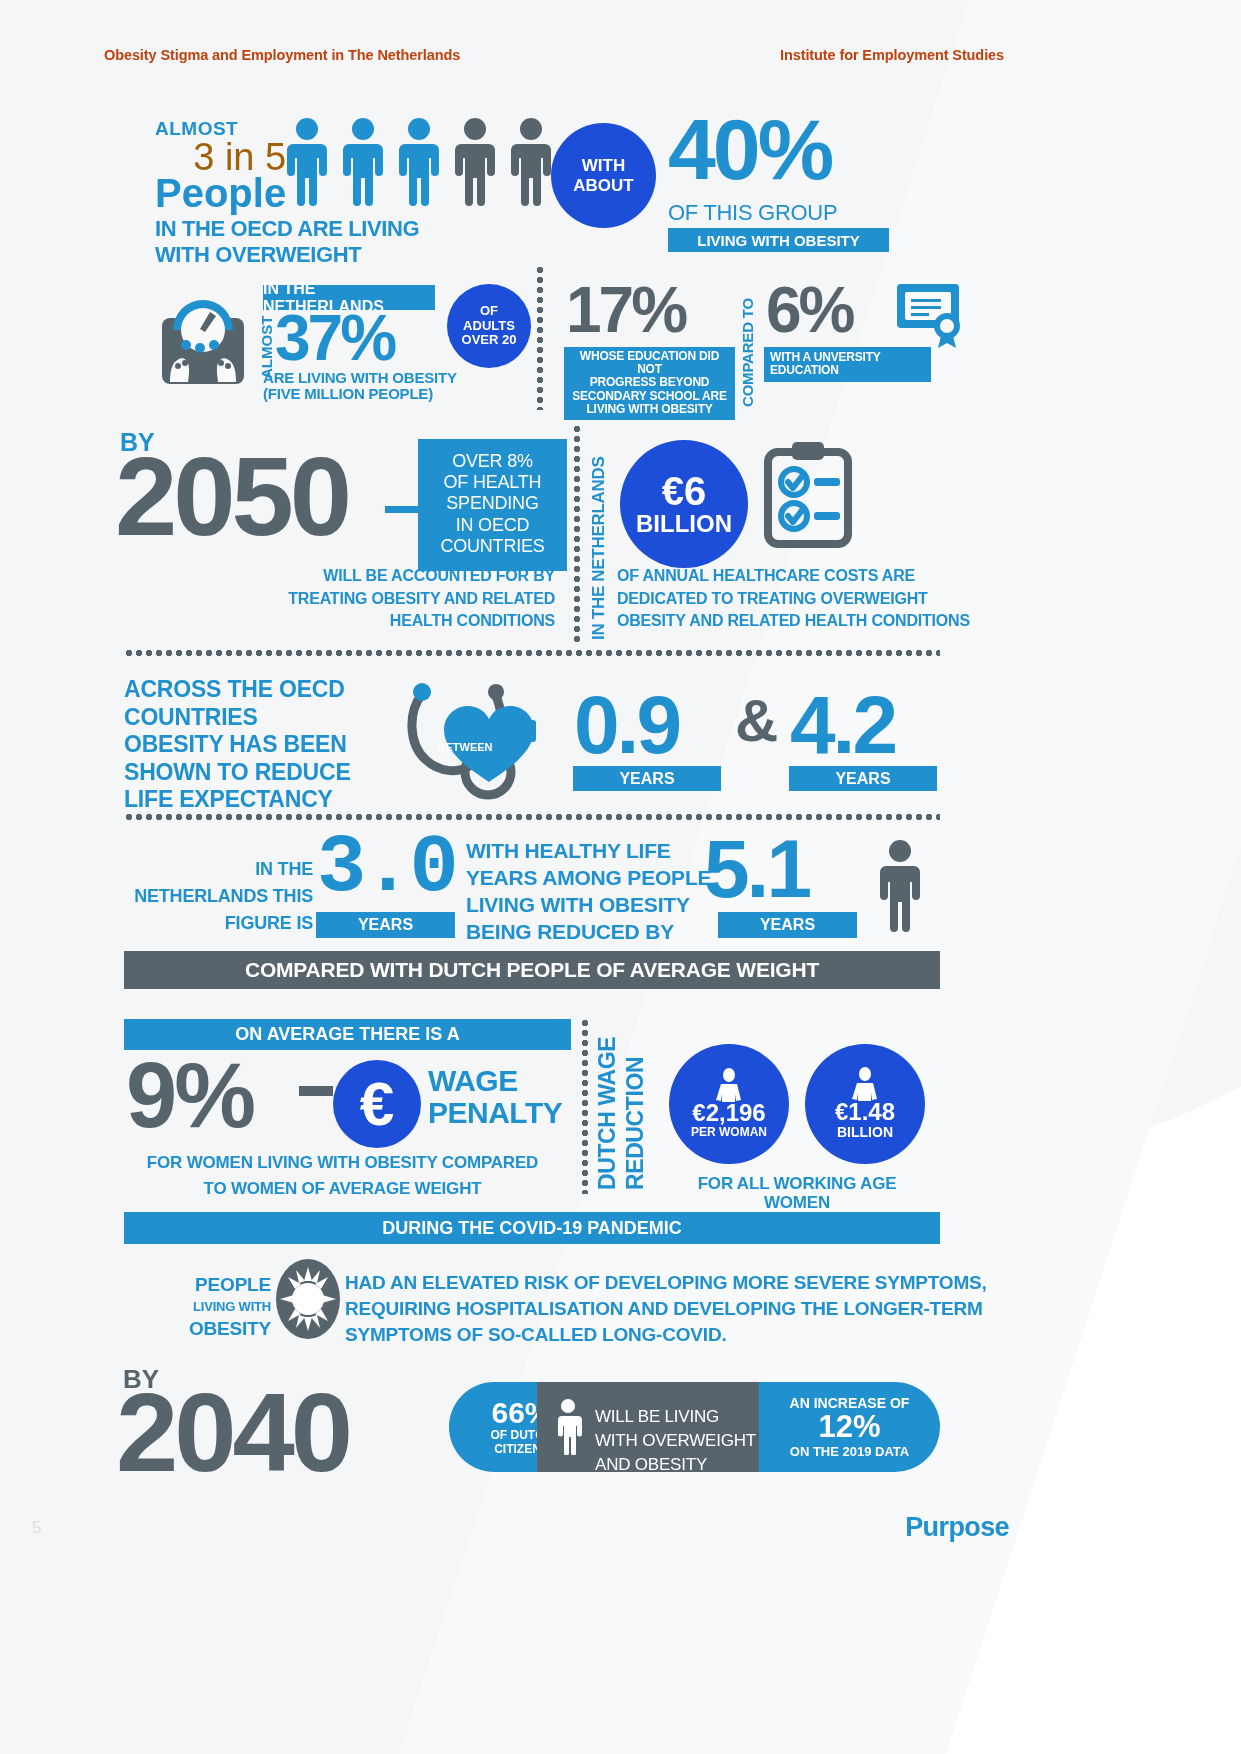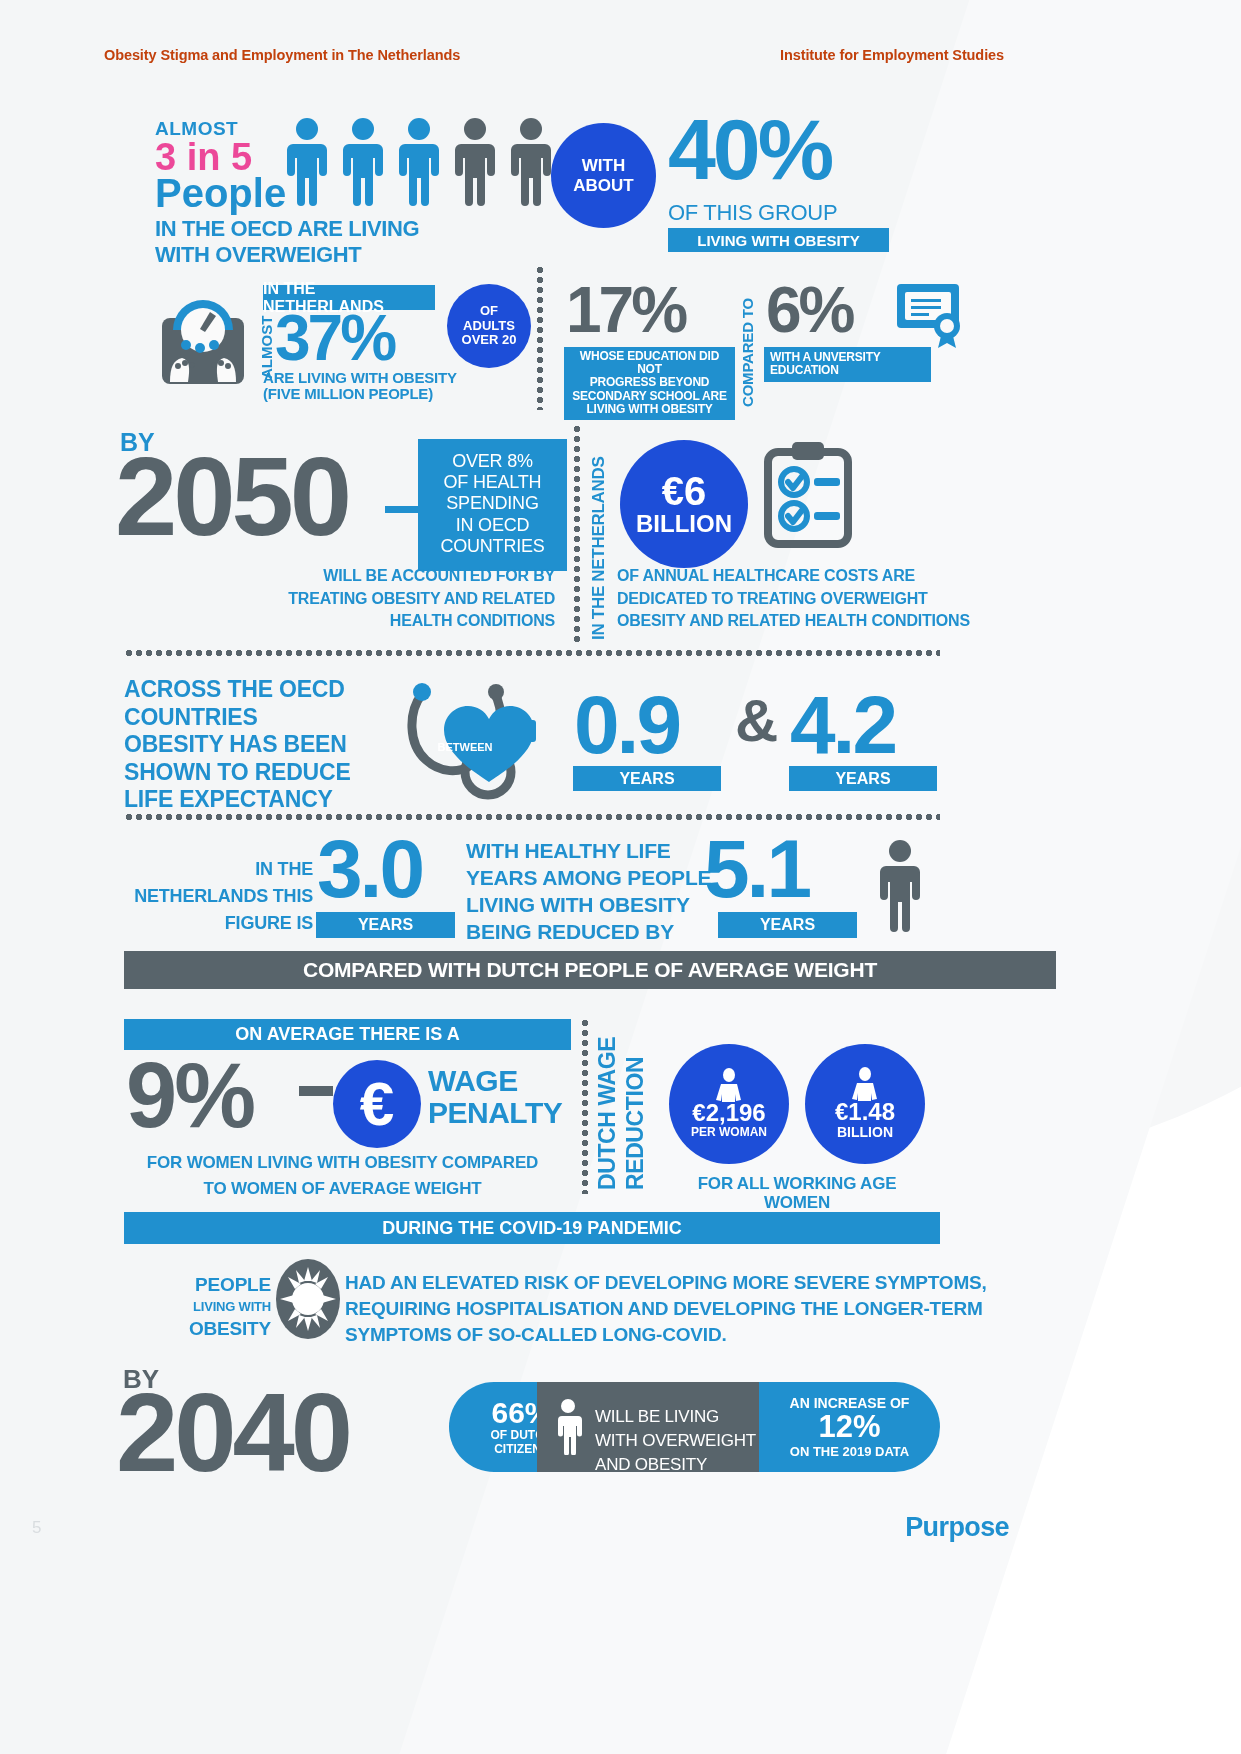--- a/index.html
+++ b/index.html
@@ -50,21 +50,21 @@
     <i class="b2"></i>
   </div>
 
   <div class="layer">
 
     <div class="abs hdr" style="left:104px;top:47px;">Obesity Stigma and Employment in The Netherlands</div>
     <div class="abs hdr" style="right:237px;top:47px;">Institute for Employment Studies</div>
 
     <div class="abs" style="left:155px;top:118px;">
       <div style="font-size:19px;font-weight:bold;color:#2090cf;letter-spacing:0.5px;">ALMOST</div>
-      <div style="font-size:38px;font-weight:bold;color:#ec4899;line-height:1.02;margin-top:-2px;">3 in 5</div>
+      <div style="font-size:38px;font-weight:normal;color:#a16207;line-height:1.02;margin-top:-2px;text-align:right;">3 in 5</div>
       <div style="font-size:40px;font-weight:bold;color:#2090cf;line-height:1.0;margin-top:-4px;">People</div>
     </div>
     <div class="abs thinhead" style="left:155px;top:216px;">IN THE OECD ARE LIVING</div>
     <div class="abs thinhead" style="left:155px;top:242px;">WITH OVERWEIGHT</div>
 
     <div class="abs" style="left:283px;top:118px;display:flex;gap:8px;">
       <svg width="48" height="88" viewBox="0 0 48 88">
           <g fill="#2090cf">
             <ellipse cx="24" cy="11" rx="11" ry="11"></ellipse>
             <path d="M10 26h28a6 6 0 0 1 6 6v22a4 4 0 0 1-8 0V40h-2v44a4 4 0 0 1-8 0V60h-4v24a4 4 0 0 1-8 0V40h-2v14a4 4 0 0 1-8 0V32a6 6 0 0 1 6-6z"></path>
@@ -241,21 +241,21 @@
     <div class="abs bar bg-blue" style="left:789px;top:766px;width:148px;height:25px;font-size:16px;">YEARS</div>
 
     <div class="abs dotline" style="left:124px;top:812px;width:816px;"></div>
 
     <div class="abs" style="left:128px;top:856px;width:185px;text-align:right;">
       <div class="lbl blue" style="font-size:18px;line-height:1.5;">IN THE</div>
       <div class="lbl blue" style="font-size:18px;line-height:1.5;">NETHERLANDS THIS</div>
       <div class="lbl blue" style="font-size:18px;line-height:1.5;">FIGURE IS</div>
     </div>
 
-    <div class="abs big blue" style="left:317px;top:833px;font-size:82px;">3.0</div>
+    <div class="abs big blue" style="left:317px;top:833px;font-size:82px;font-family:Liberation Mono, monospace;">3.0</div>
     <div class="abs bar bg-blue" style="left:316px;top:912px;width:139px;height:26px;font-size:16px;">YEARS</div>
 
     <div class="abs" style="left:466px;top:838px;">
       <div class="lbl blue" style="font-size:21px;line-height:1.28;">WITH HEALTHY LIFE</div>
       <div class="lbl blue" style="font-size:21px;line-height:1.28;">YEARS AMONG PEOPLE</div>
       <div class="lbl blue" style="font-size:21px;line-height:1.28;">LIVING WITH OBESITY</div>
       <div class="lbl blue" style="font-size:21px;line-height:1.28;">BEING REDUCED BY</div>
     </div>
 
     <div class="abs big blue" style="left:704px;top:833px;font-size:82px;">5.1</div>
@@ -263,21 +263,21 @@
 
     <div class="abs" style="left:876px;top:840px;">
       <svg width="48" height="92" viewBox="0 0 48 92">
           <g fill="#58646b">
             <ellipse cx="24" cy="11" rx="11" ry="11"></ellipse>
             <path d="M10 26h28a6 6 0 0 1 6 6v24a4 4 0 0 1-8 0V42h-2v46a4 4 0 0 1-8 0V62h-4v26a4 4 0 0 1-8 0V42h-2v14a4 4 0 0 1-8 0V32a6 6 0 0 1 6-6z"></path>
           </g>
         </svg>
     </div>
 
-    <div class="abs bar bg-grey" style="left:124px;top:951px;width:932px;height:38px;font-size:21px;letter-spacing:-0.2px;">COMPARED WITH DUTCH PEOPLE OF AVERAGE WEIGHT</div>
+    <div class="abs bar bg-grey" style="left:124px;top:951px;width:816px;height:38px;font-size:21px;letter-spacing:-0.2px;">COMPARED WITH DUTCH PEOPLE OF AVERAGE WEIGHT</div>
 
     <div class="abs bar bg-blue" style="left:124px;top:1019px;width:447px;height:31px;font-size:18px;">ON AVERAGE THERE IS A</div>
 
     <div class="abs big grey" style="left:126px;top:1055px;font-size:92px;">9%</div>
     <div class="abs bg-grey" style="left:299px;top:1086px;width:34px;height:10px;"></div>
     <div class="abs circle" style="left:333px;top:1060px;width:88px;height:88px;font-size:62px;line-height:1;">€</div>
     <div class="abs" style="left:428px;top:1065px;">
       <div class="blue" style="font-size:30px;font-weight:bold;line-height:1.05;letter-spacing:-0.5px;">WAGE</div>
       <div class="blue" style="font-size:30px;font-weight:bold;line-height:1.05;letter-spacing:-0.5px;">PENALTY</div>
     </div>

